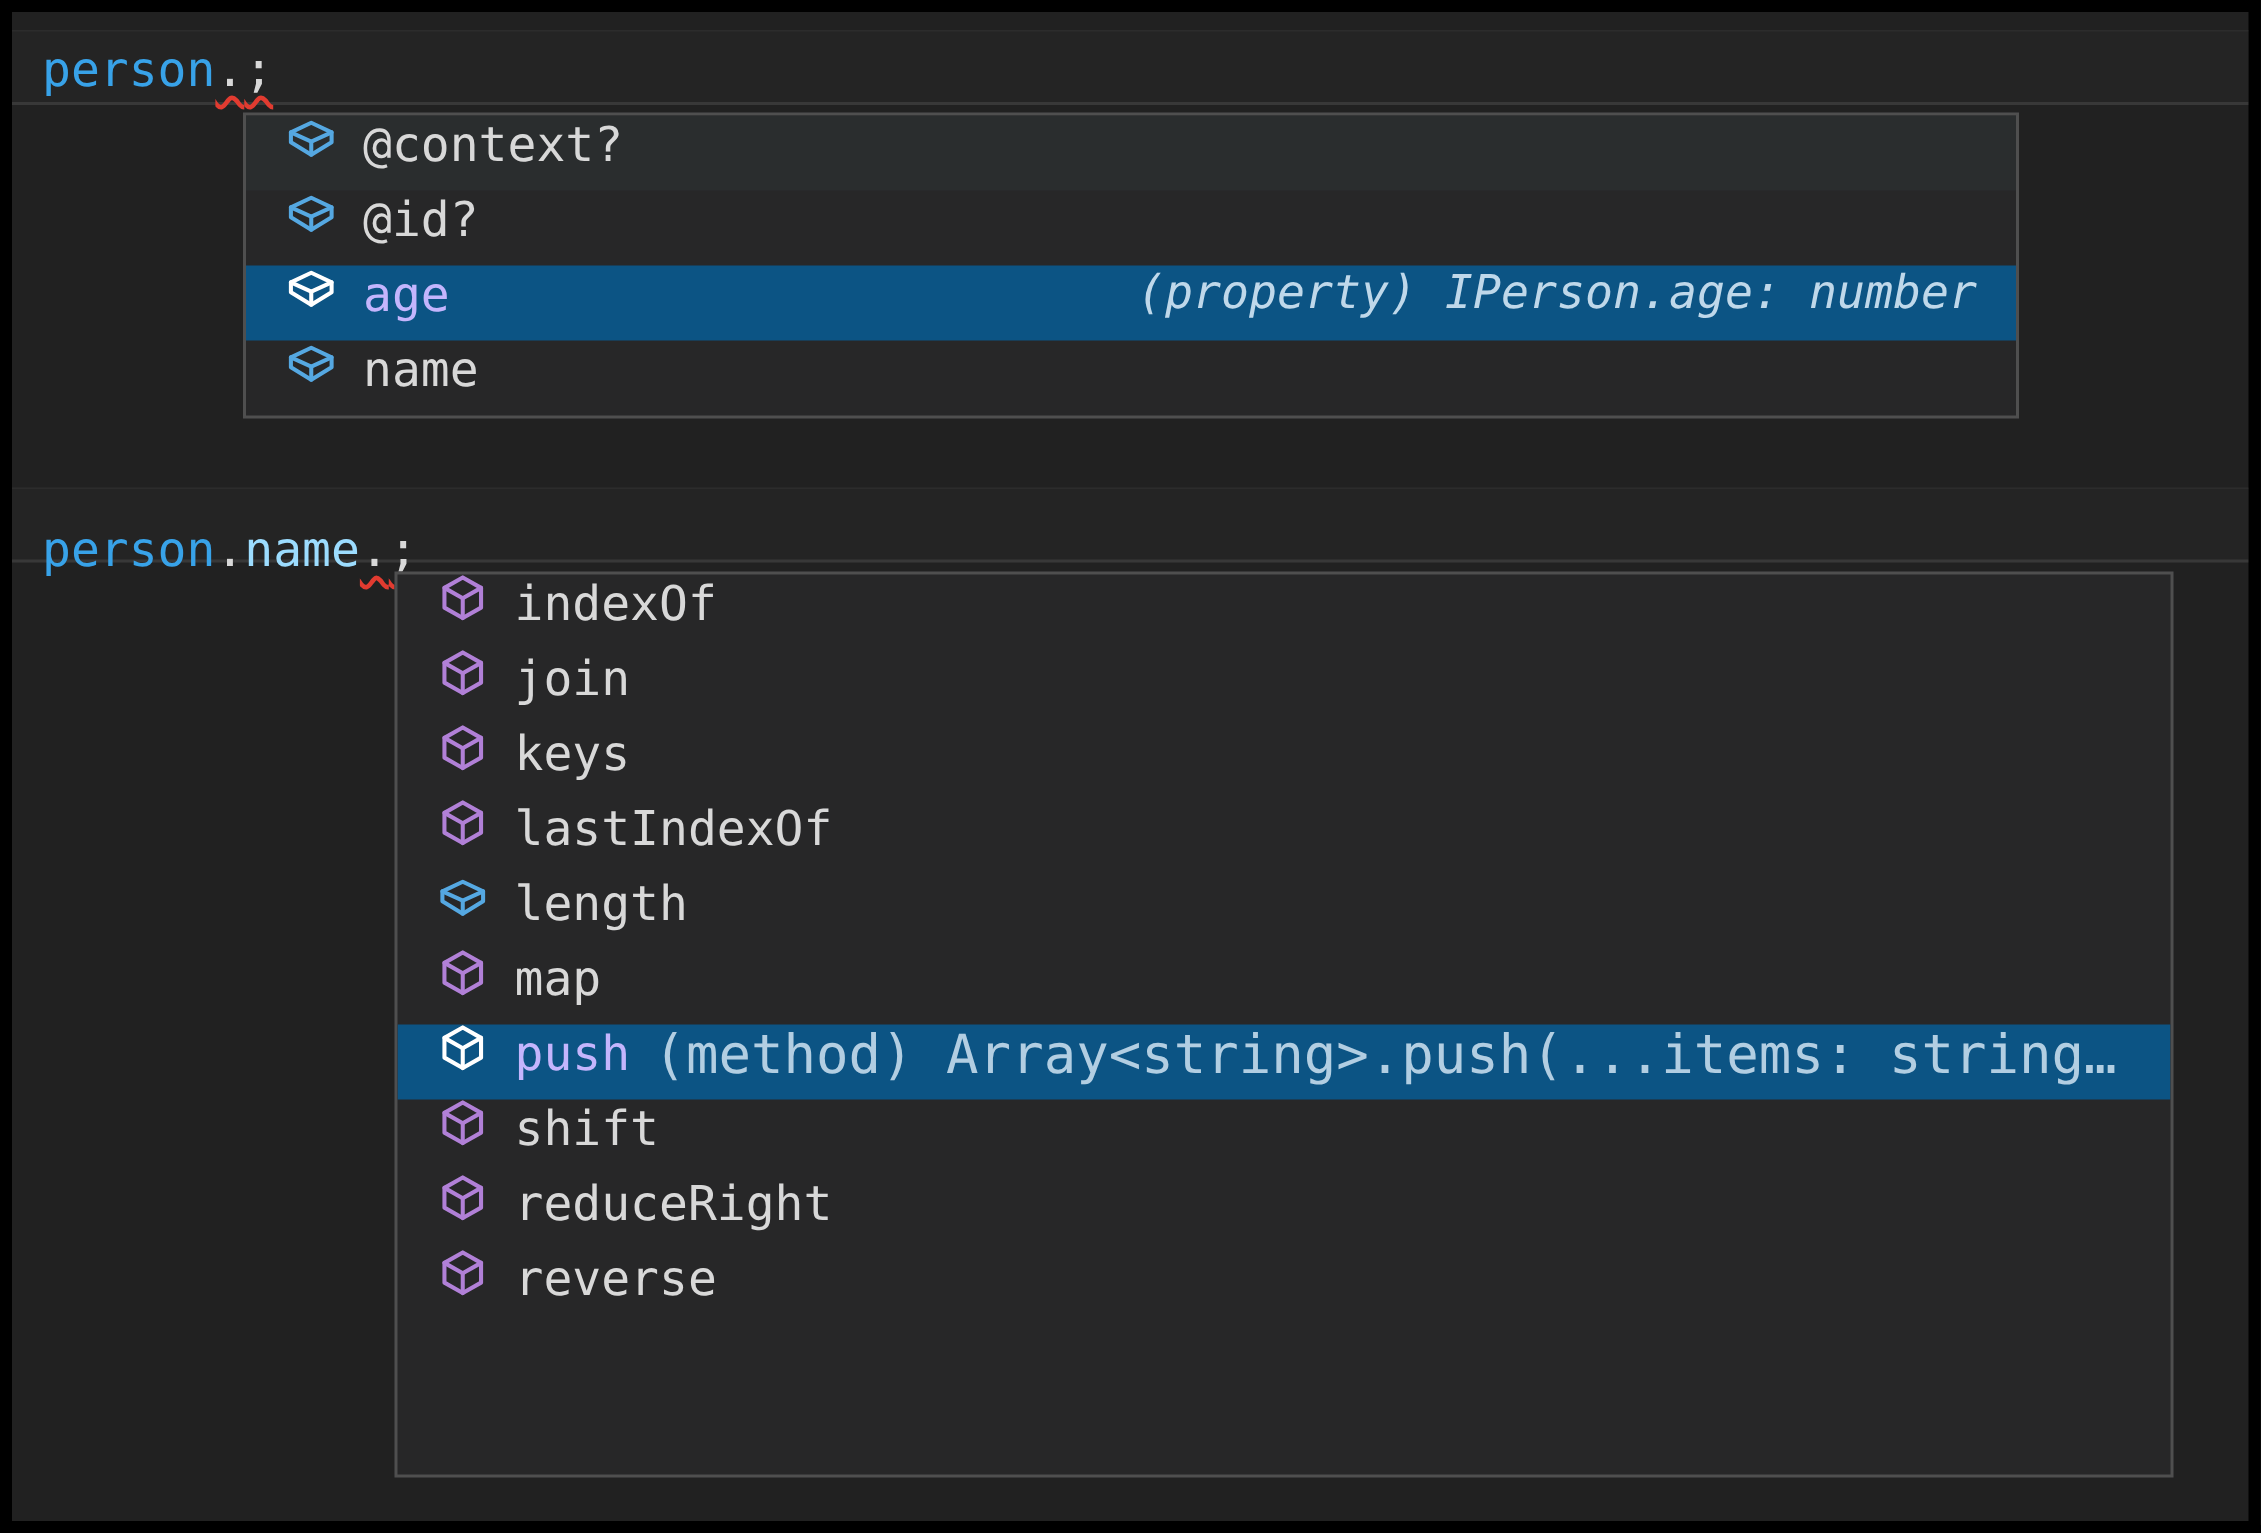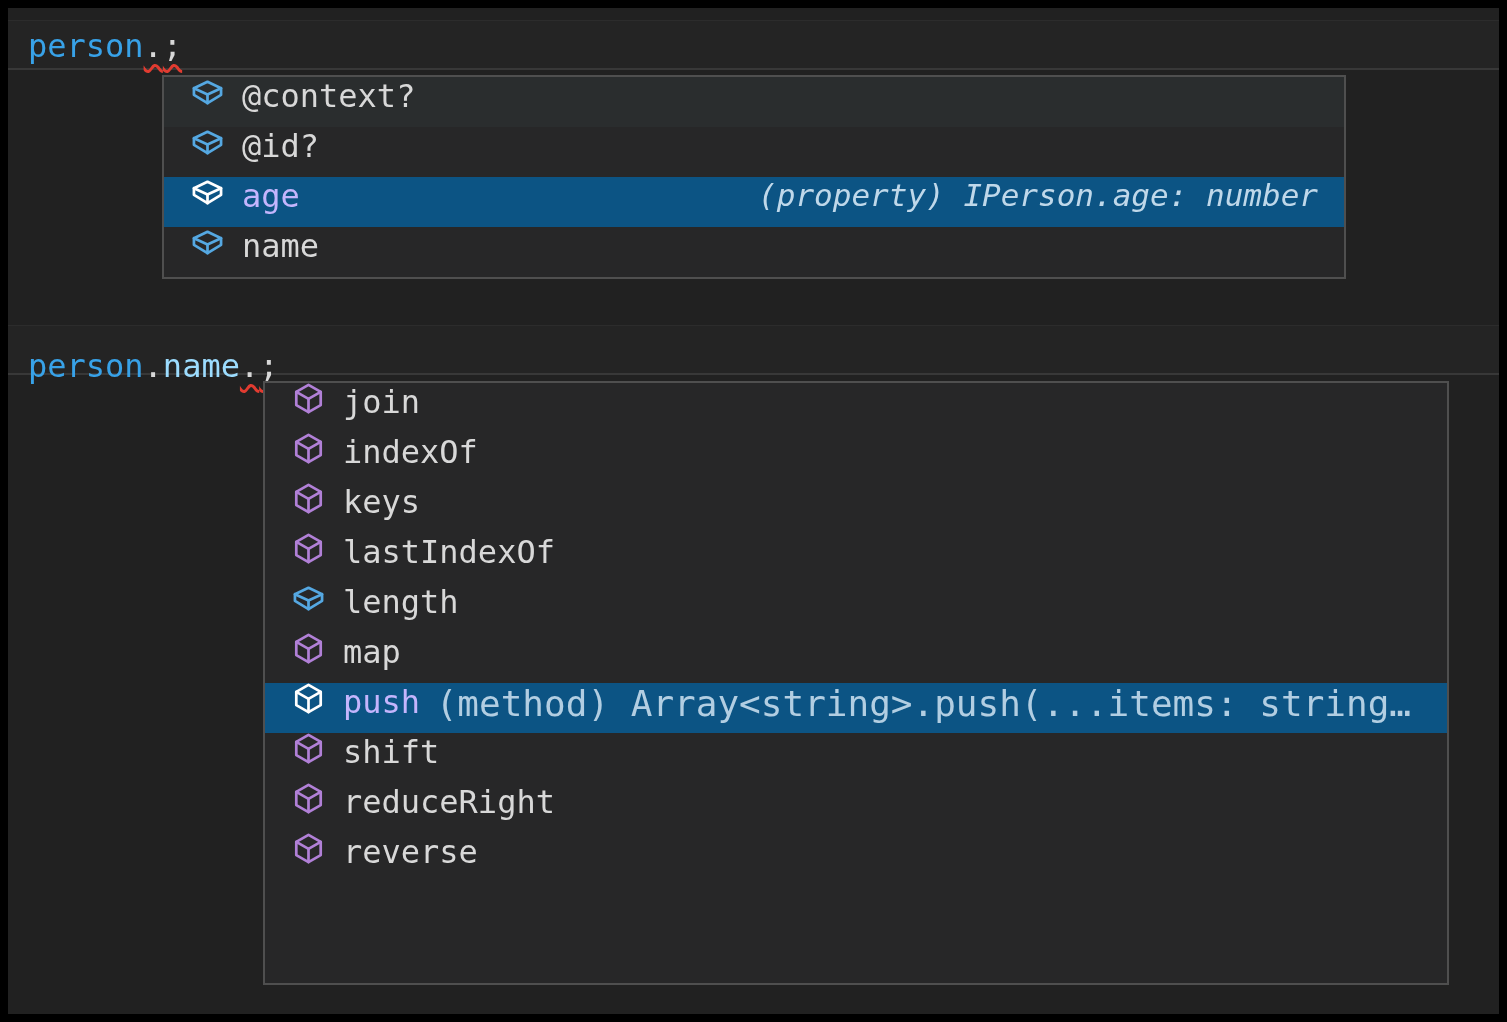--- a/index.html
+++ b/index.html
@@ -129,27 +129,27 @@
       </div>
     </div>
 
     <div class="code-line code2"><span class="tok-var">person</span><span class="tok-punct">.</span><span class="tok-prop">name</span><span class="tok-punct squiggle">.</span><span class="tok-punct squiggle">;</span></div>
 
     <div class="suggest suggest2">
       <div class="row">
         <svg class="cicon kind-method" viewBox="0 0 16 16">
             <use href="#icon-method-shape"></use>
           </svg>
+        <span class="label">indexOf</span>
+      </div>
+      <div class="row">
+        <svg class="cicon kind-method" viewBox="0 0 16 16">
+            <use href="#icon-method-shape"></use>
+          </svg>
         <span class="label">join</span>
-      </div>
-      <div class="row">
-        <svg class="cicon kind-method" viewBox="0 0 16 16">
-            <use href="#icon-method-shape"></use>
-          </svg>
-        <span class="label">indexOf</span>
       </div>
       <div class="row">
         <svg class="cicon kind-method" viewBox="0 0 16 16">
             <use href="#icon-method-shape"></use>
           </svg>
         <span class="label">keys</span>
       </div>
       <div class="row">
         <svg class="cicon kind-method" viewBox="0 0 16 16">
             <use href="#icon-method-shape"></use>

